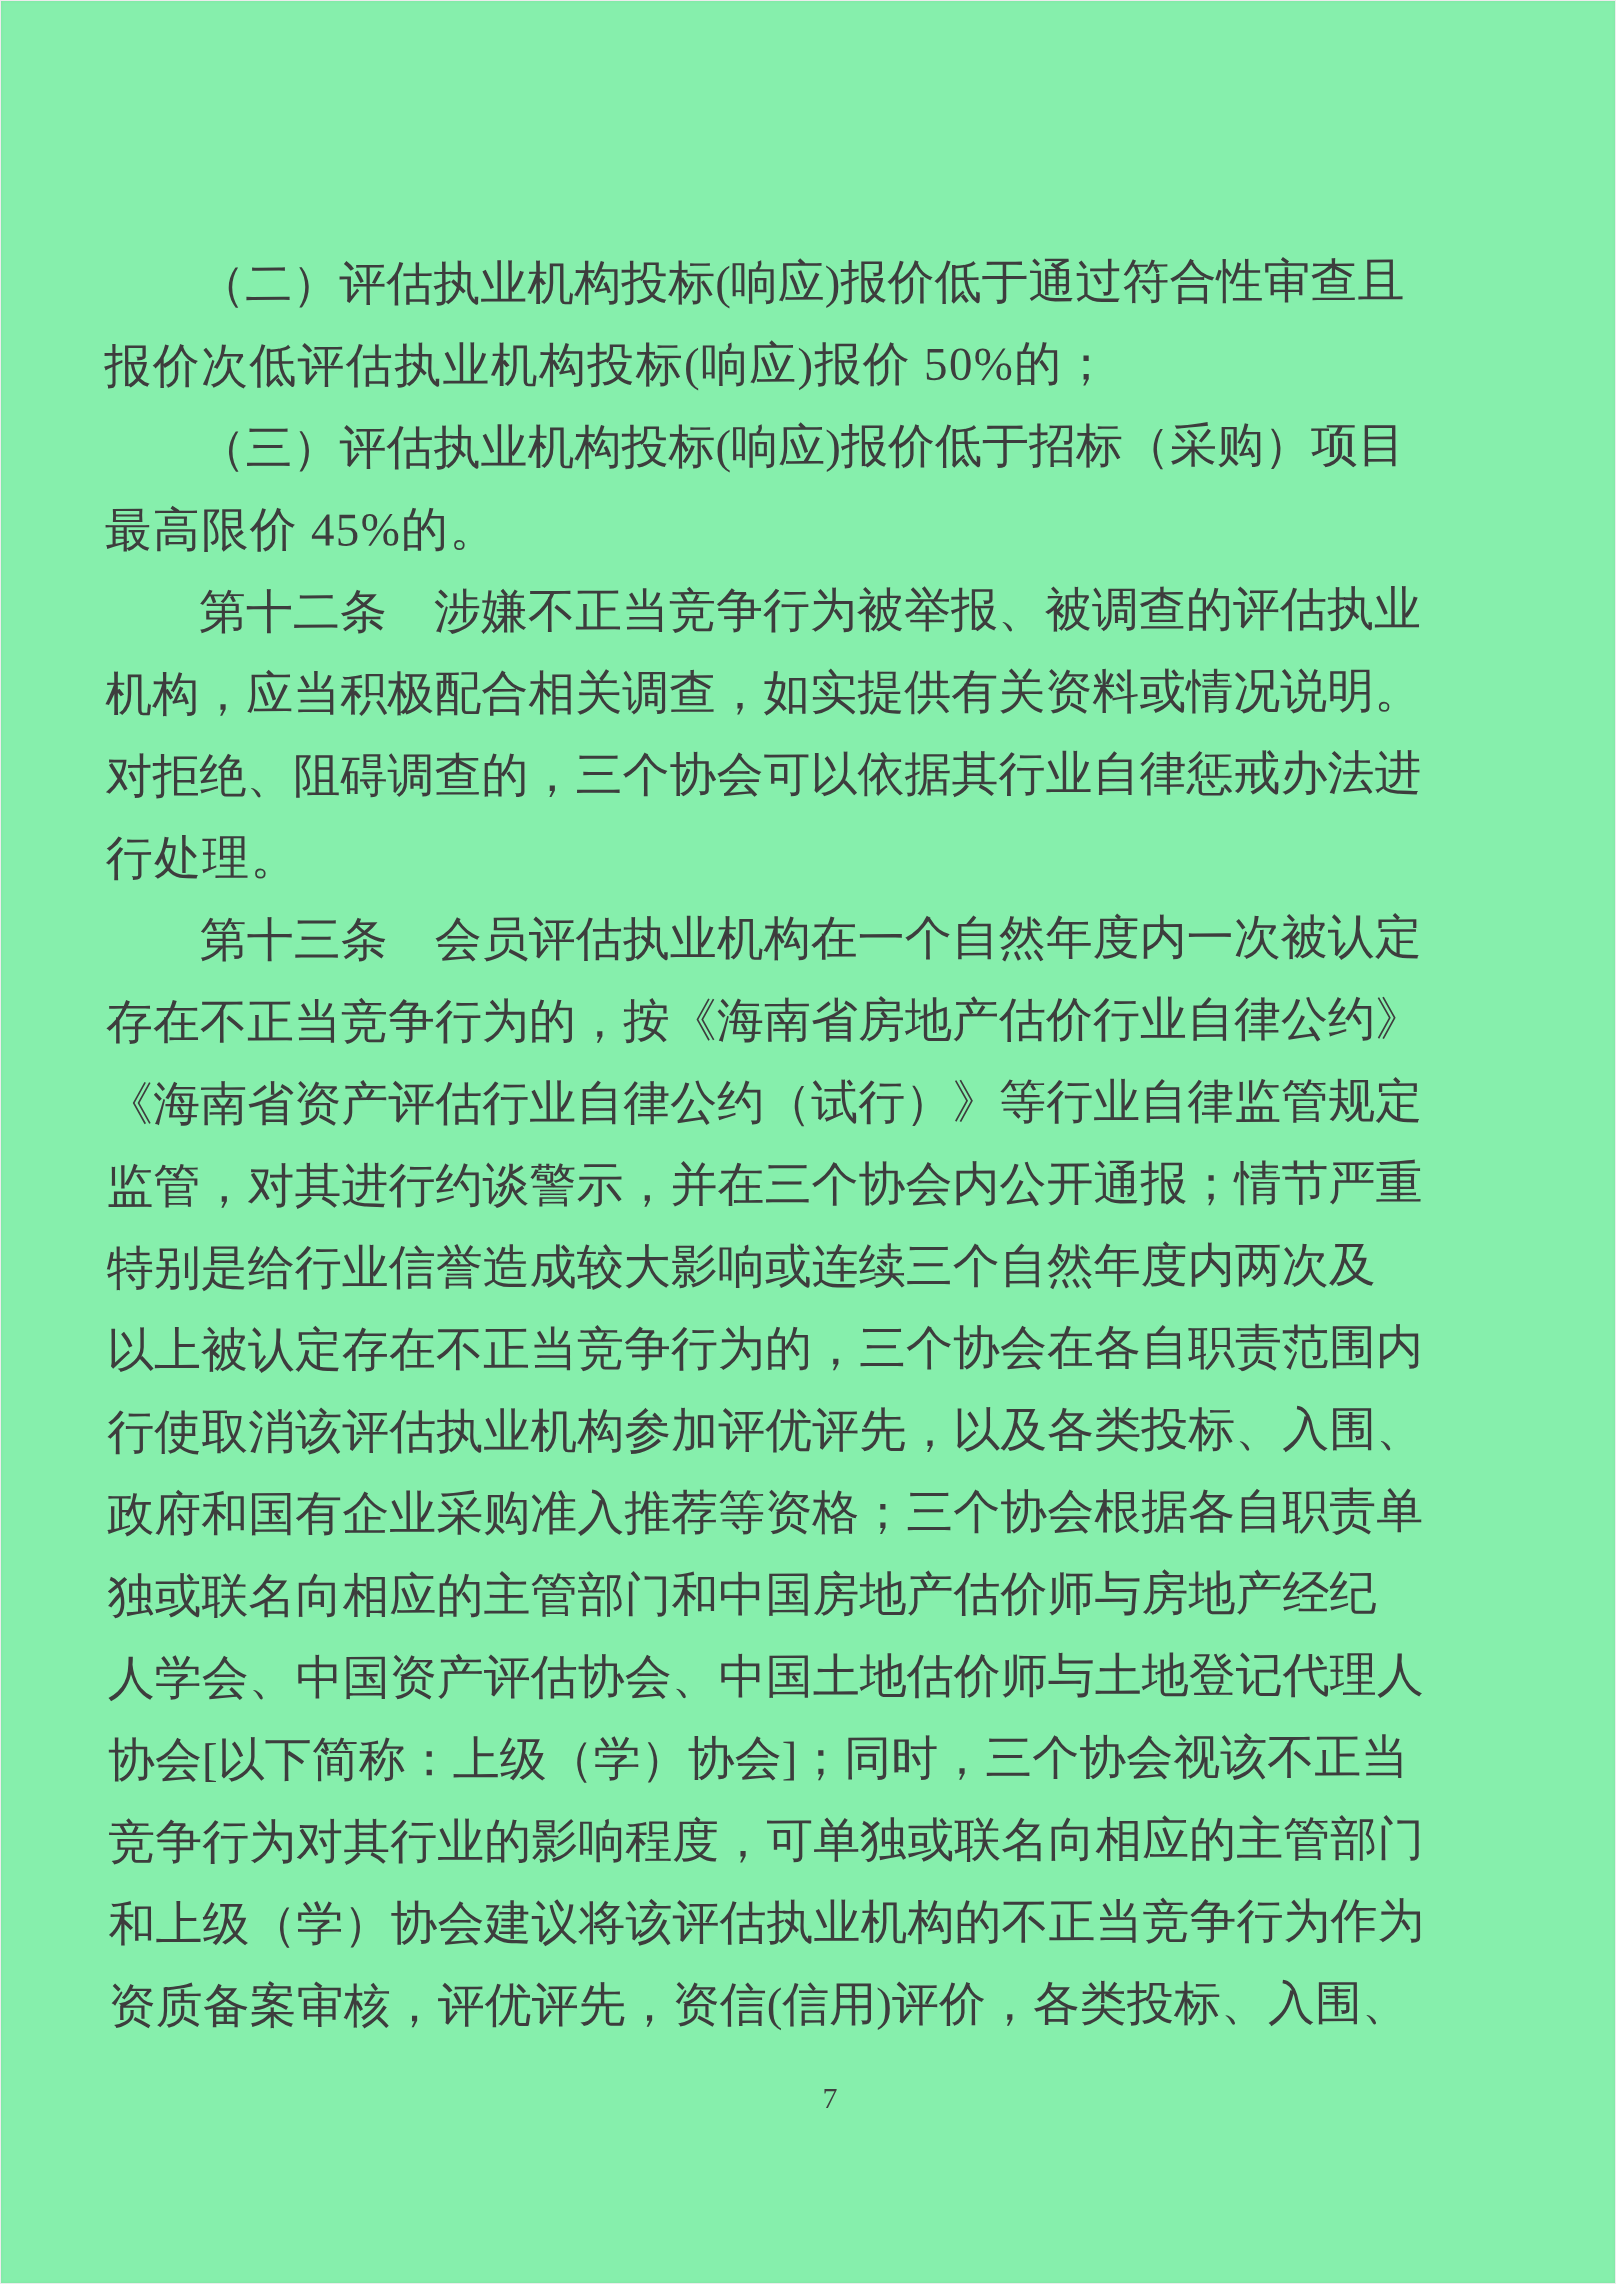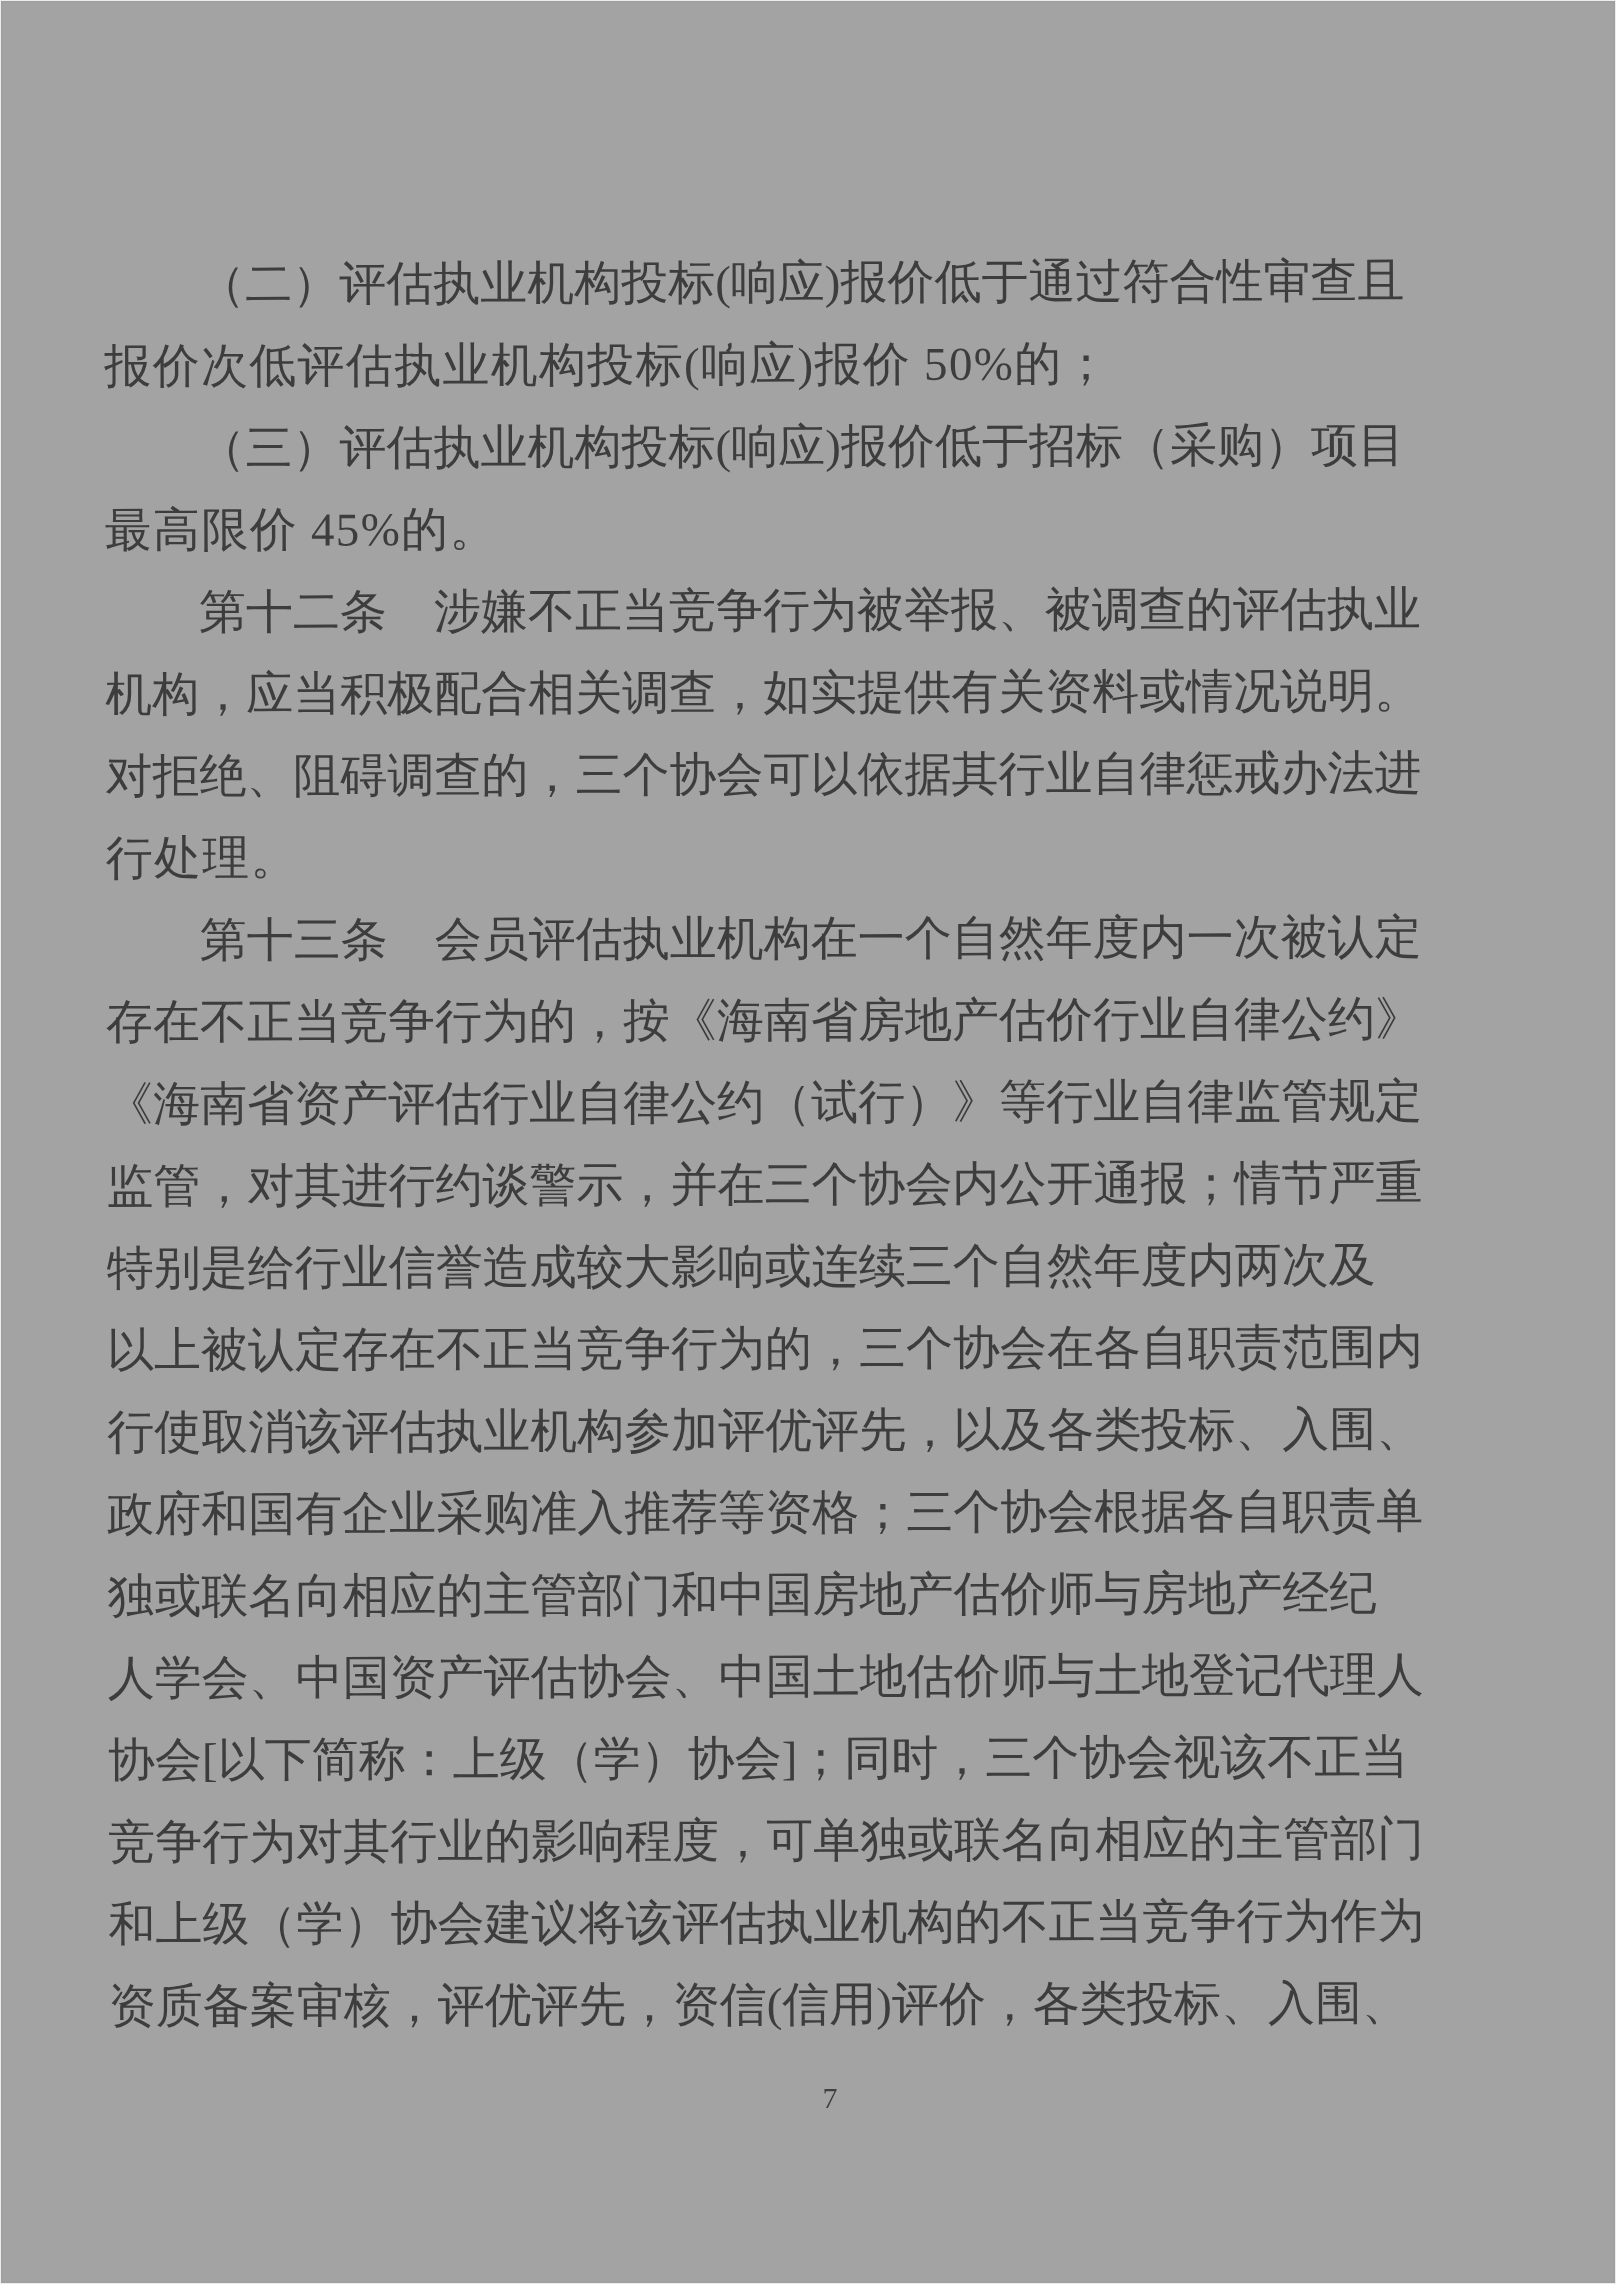--- a/index.html
+++ b/index.html
@@ -9,21 +9,21 @@
   body {
     width: 1616px;
     height: 2284px;
     background: #ffffff;
     font-family: "Liberation Serif", "DejaVu Serif", serif;
   }
   .page {
     position: relative;
     width: 1616px;
     height: 2284px;
-    background: #a3a3a3;
+    background: #86efac;
     border: 0.7px solid #ececec;
     box-sizing: border-box;
     box-shadow: inset 0 0 3.9px rgba(0,0,0,0.05);
     overflow: hidden;
   }
   .text-block {
     position: absolute;
     top: 242px;
     left: 103px;
     width: 1233px;

